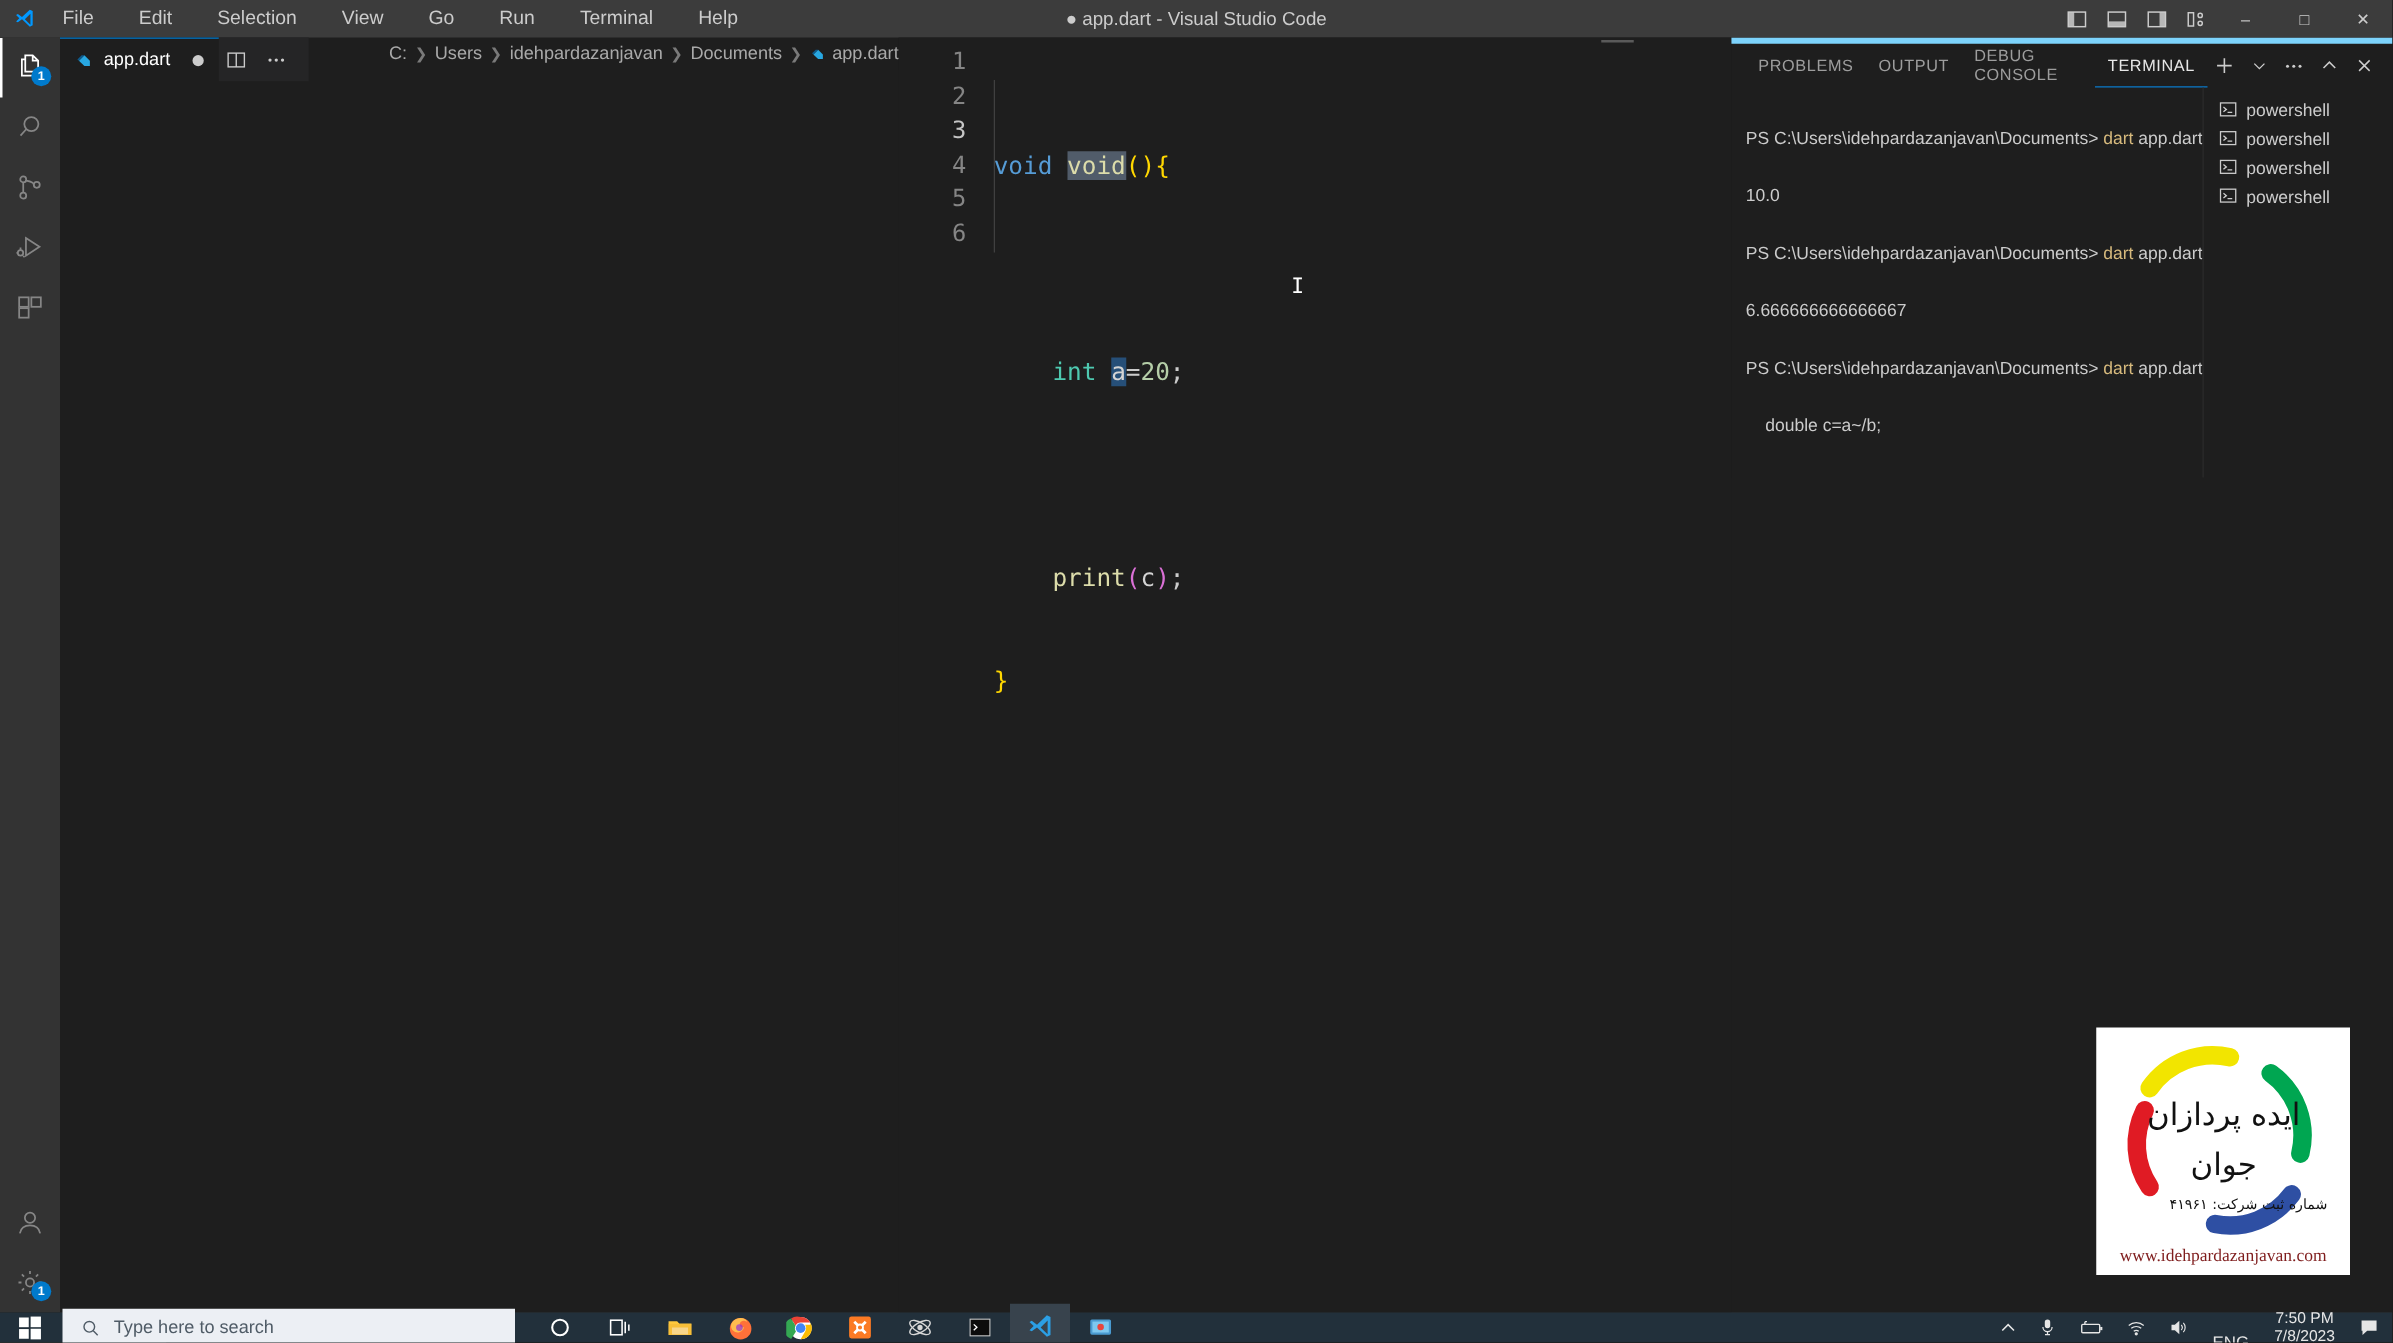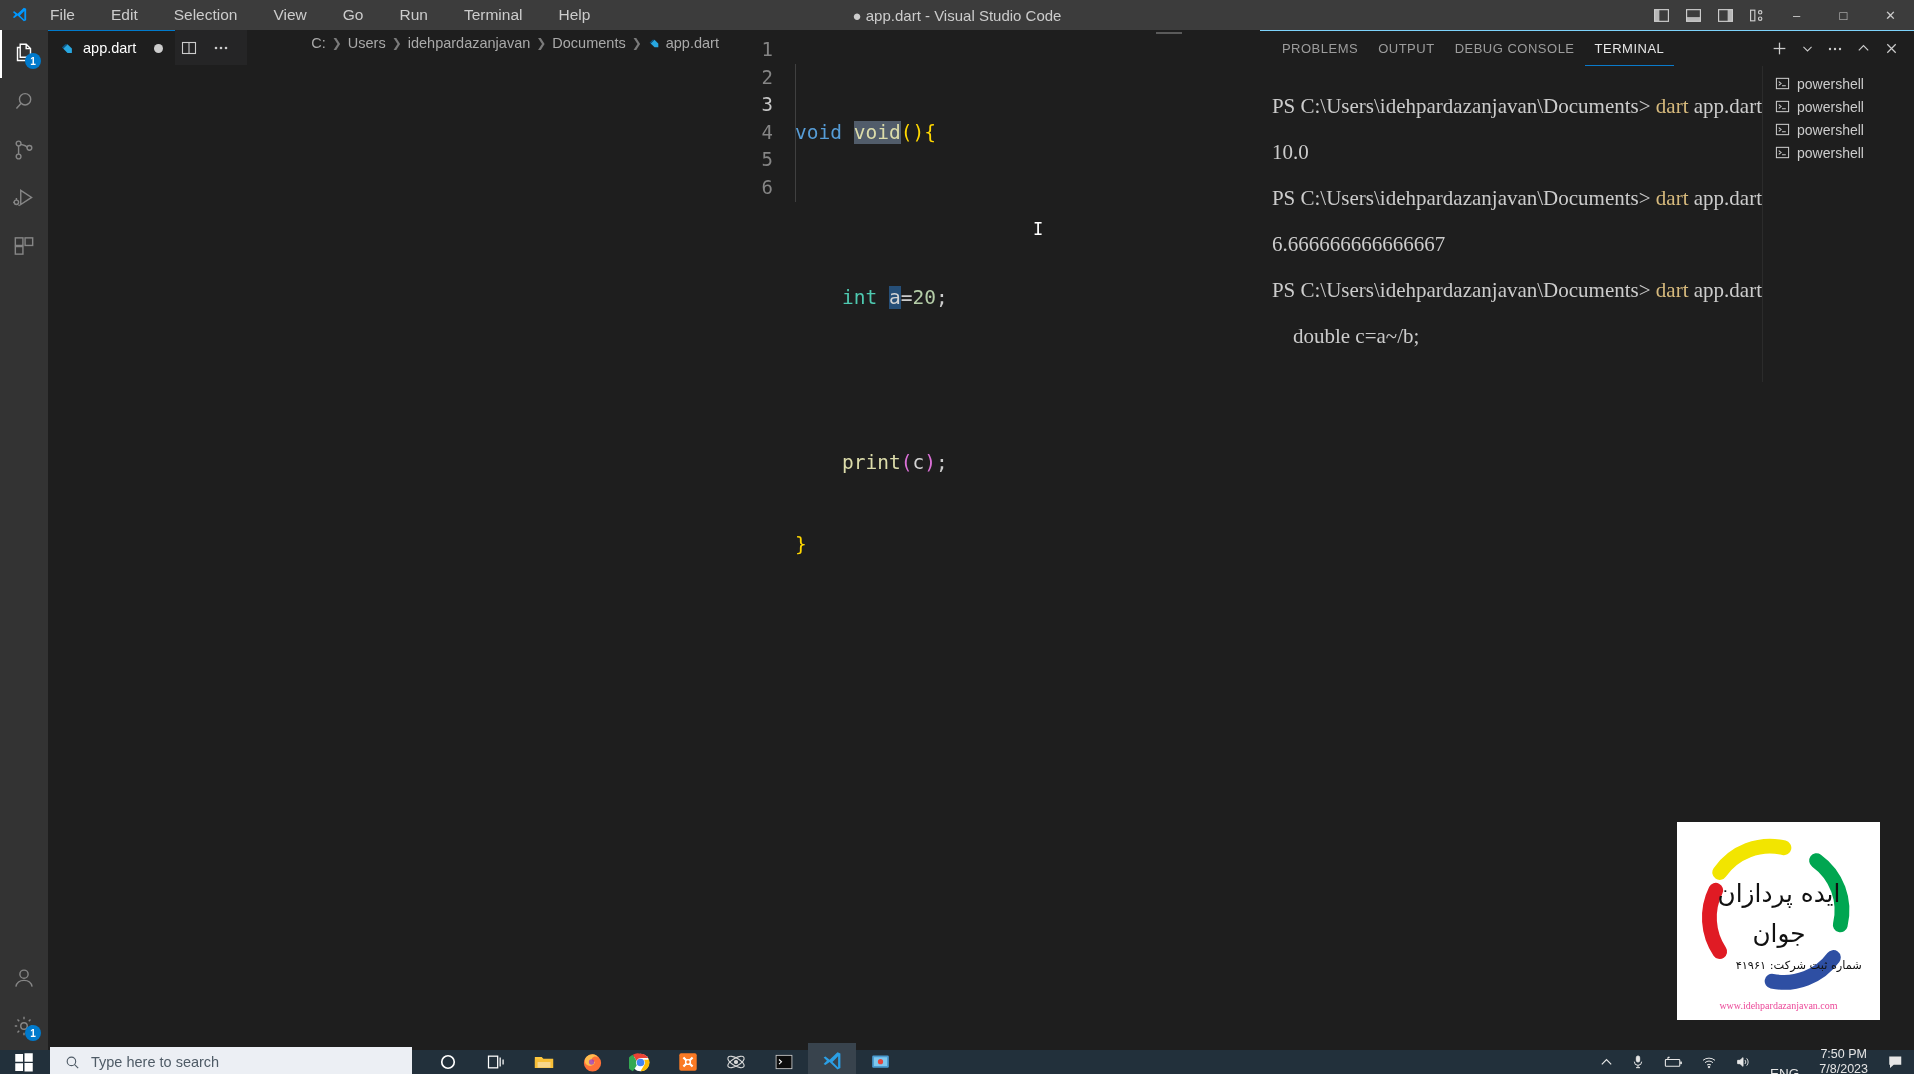--- a/index.html
+++ b/index.html
@@ -140,42 +140,42 @@
     position: absolute; right: 14px; top: 2px; width: 90px; height: 6px;
   }
   .minimap-line { height: 2px; background: #5a5a5a; width: 26px; }
   .scrollbar-right {
     position: absolute; right: 0; top: 0; width: 14px; height: 100%;
   }
 
   
   .panel {
     flex: 0 0 352px; height: 352px; background: #1e1e1e;
-    border-top: 1px solid #7dd3fc; display: flex; flex-direction: column;
+    border-top: 5px solid #7dd3fc; display: flex; flex-direction: column;
   }
   .panel-head {
     height: 35px; flex: 0 0 35px; display: flex; align-items: stretch;
     padding-left: 12px;
   }
   .panel-tab {
     display: flex; align-items: center; padding: 0 10px;
     font-size: 13px; letter-spacing: 0.5px; color: #9d9d9d;
     text-transform: uppercase; border-bottom: 1px solid transparent;
   }
   .panel-tab.active { color: #e7e7e7; border-bottom: 1px solid #0a7aca; }
   .panel-actions {
     margin-left: auto; display: flex; align-items: center; gap: 2px;
     padding-right: 10px; color: #cccccc;
   }
   .panel-actions .pa { width: 26px; height: 26px; display:flex; align-items:center; justify-content:center;}
   .panel-body { flex: 1; display: flex; min-height: 0; }
   .term-out {
     flex: 1; padding: 6px 0 0 12px; overflow: hidden;
-    font-family: Liberation Serif, serif;
-    font-size: 21px; line-height: 23px; color: #cccccc;
+    font-family: Liberation Sans, sans-serif;
+    font-size: 14px; line-height: 23px; color: #cccccc;
     white-space: pre;
   }
   .t-cmd { color: #d7ba7d; }
   .t-err { color: #e06c75; }
   .term-side {
     width: 152px; flex: 0 0 152px; padding-top: 6px;
     border-left: 1px solid #2b2b2b;
   }
   .term-entry {
     display: flex; align-items: center; gap: 7px;
@@ -221,21 +221,21 @@
 
   
   .logo-overlay {
     position: absolute; right: 34px; bottom: 54px;
     width: 203px; height: 198px; background: #ffffff; z-index: 60;
     display: flex; flex-direction: column; align-items: center; justify-content: center;
     overflow: hidden;
   }
   .logo-url {
     font-family: "Liberation Serif", serif;
-    font-size: 10px; color: #ec4899; margin-top: 1px;
+    font-size: 14px; color: #7f1d1d; margin-top: 1px;
   }
 </style>
 </head>
 <body>
 
 <div class="app">
 
   <div class="titlebar">
     <div class="vscode-logo">
       <svg width="19" height="19" viewBox="0 0 24 24">

